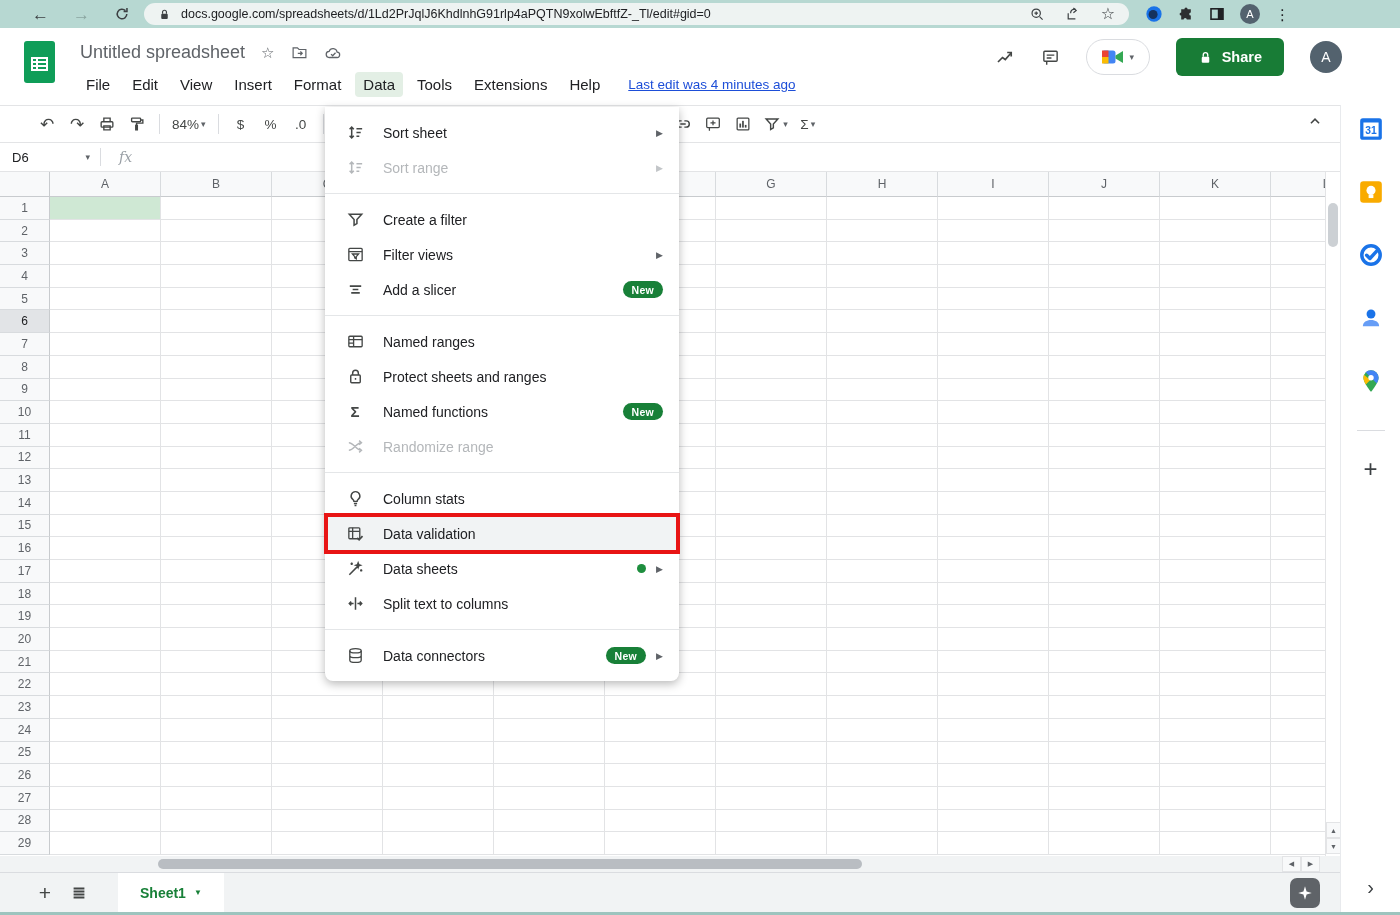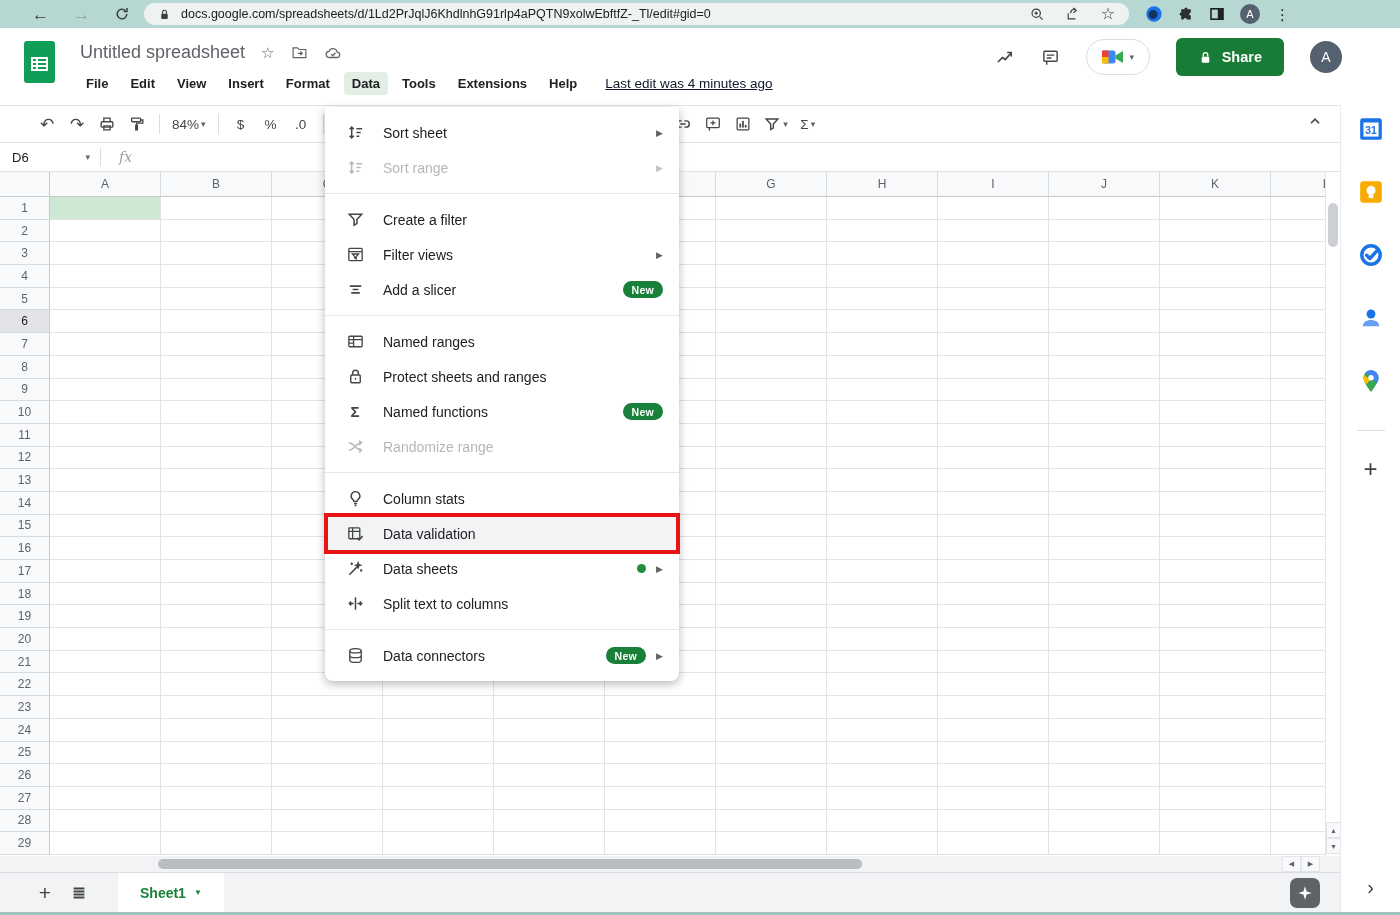--- a/index.html
+++ b/index.html
@@ -21,23 +21,23 @@
   .chrome-avatar { width:20px; height:20px; border-radius:50%; background:#53626e; color:#fff;
     font-size:11px; display:flex; align-items:center; justify-content:center; }
 
   
   .app-header { position:absolute; left:0; top:28px; width:1364px; height:77px; background:#fff; }
   .sheets-logo { position:absolute; left:24px; top:13px; width:31px; height:42px; }
   .doc-title-row { position:absolute; left:80px; top:14px; display:flex; align-items:center; gap:16px; }
   .doc-title { font-size:18px; color:#5f6368; }
   .title-ic { color:#5f6368; font-size:15px; display:flex; }
   .menubar { position:absolute; left:78px; top:44px; display:flex; align-items:center; gap:6px; }
-  .menu-item { font-size:13px; color:#202124; padding:4px 8px; border-radius:4px; cursor:default;font-weight:bold; }
+  .menu-item { font-size:15px; color:#202124; padding:4px 8px; border-radius:4px; cursor:default; }
   .menu-item.active { background:#e3efe5; }
-  .last-edit { font-size:13.5px; color:#0f172a; text-decoration:underline; margin-left:14px; }
+  .last-edit { font-size:13.5px; color:#1d4ed8; text-decoration:underline; margin-left:14px; }
   .hdr-right { position:absolute; right:22px; top:10px; display:flex; align-items:center; gap:26px; }
   .hdr-ic { color:#444746; }
   .meet-pill { width:64px; height:36px; border:1px solid #dadce0; border-radius:18px;
     display:flex; align-items:center; justify-content:center; gap:4px; background:#fff; }
   .share-btn { height:38px; background:#187c36; color:#fff; border-radius:6px;
     display:flex; align-items:center; gap:9px; padding:0 22px; font-size:14.5px; font-weight:bold; }
   .hdr-avatar { width:32px; height:32px; border-radius:50%; background:#53626e; color:#fff;
     font-size:14px; display:flex; align-items:center; justify-content:center; }
 
   

